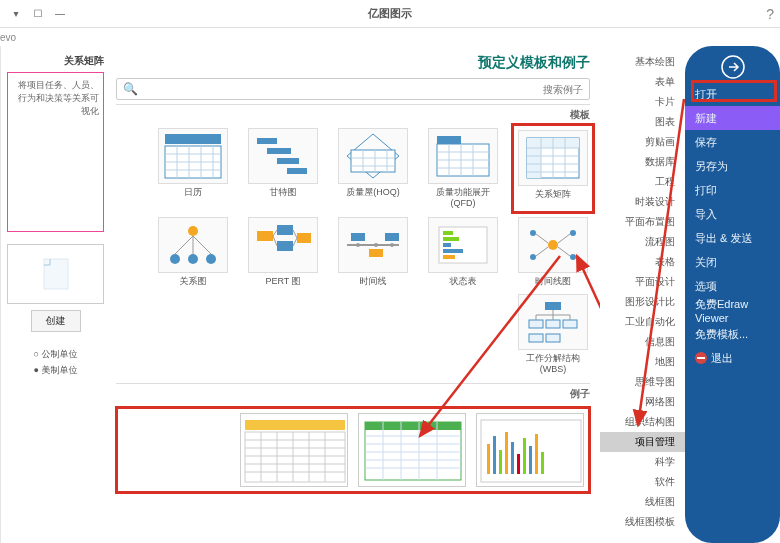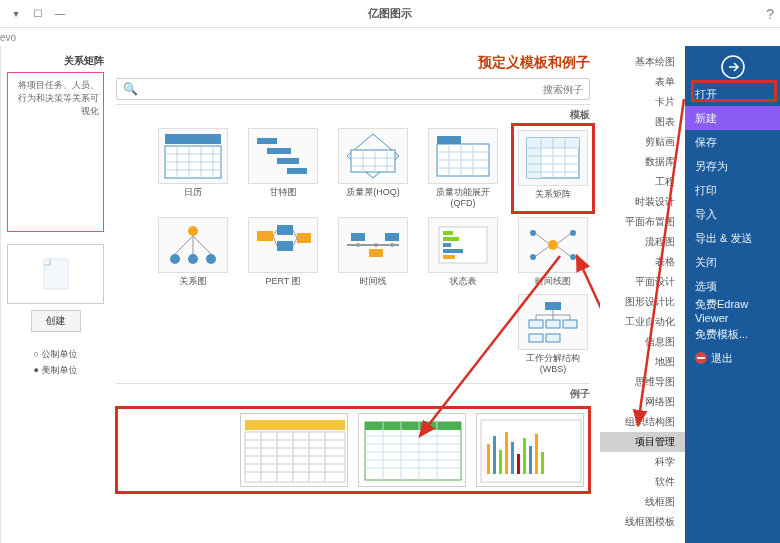--- a/index.html
+++ b/index.html
@@ -8,35 +8,35 @@
 .titlebar { height: 28px; background: #fff; border-bottom: 1px solid #e0e0e0; display: flex; align-items: center; justify-content: space-between; padding: 0 6px; position: relative; }
 .win-controls { display: flex; gap: 2px; }
 .win-btn { width: 20px; height: 18px; display: flex; align-items: center; justify-content: center; font-size: 10px; color: #666; }
 .title-center { position: absolute; left: 50%; transform: translateX(-50%); font-size: 11px; color: #555; font-weight: bold; }
 .help-icon { color: #888; font-size: 14px; }
 
 .subbar { height: 18px; font-size: 10px; color: #888; display: flex; align-items: center; }
 
 .main { display: flex; height: 497px; }
 
-.right-rail { width: 95px; background: #1a5a9a; color: #fff; display: flex; flex-direction: column; padding-top: 6px; }
+.right-rail { width: 95px; background: #1a5a9a; color: #fff; display: flex; flex-direction: column; padding-top: 6px; border-radius: 27px; }
 .rail-arrow { height: 30px; display: flex; align-items: center; justify-content: center; }
 .rail-arrow svg { stroke: #fff; fill: none; }
 .rail-item { height: 24px; display: flex; align-items: center; padding-left: 10px; font-size: 11px; color: #e8f0f8; }
 .rail-item.active { background: #8b5cf6; }
 .rail-item.with-icon { gap: 4px; }
 .stop-icon { width: 12px; height: 12px; border-radius: 50%; background: #d64541; display: inline-block; position: relative; }
 .stop-icon::after { content: ''; position: absolute; left: 2px; right: 2px; top: 5px; height: 2px; background: #fff; }
 
 .category-col { width: 85px; background: #fff; padding-top: 6px; }
 .cat-item { height: 20px; display: flex; align-items: center; justify-content: flex-end; padding-right: 10px; font-size: 10px; color: #555; }
 .cat-item.selected { background: #d0d0d0; color: #000; }
 
 .content { flex: 1; background: #fff; padding: 8px 10px 8px 6px; overflow: hidden; position: relative; }
-.content-header { font-size: 14px; font-weight: bold; color: #c2410c; text-align: right; margin-bottom: 6px; }
+.content-header { font-size: 14px; font-weight: bold; color: #0f766e; text-align: right; margin-bottom: 6px; }
 .search-box { width: 100%; height: 22px; border: 1px solid #ccc; border-radius: 2px; display: flex; align-items: center; padding: 0 6px; margin-bottom: 4px; }
 .search-box input { flex: 1; border: none; outline: none; font-size: 10px; text-align: right; color: #999; }
 .search-icon { color: #888; font-size: 12px; margin-right: 4px; }
 
 .section-label { text-align: right; font-size: 10px; color: #666; font-weight: bold; margin: 4px 0 6px 0; border-top: 1px solid #ddd; padding-top: 3px; }
 
 .template-grid { display: flex; flex-wrap: wrap; gap: 8px 16px; justify-content: flex-end; margin-bottom: 8px; }
 .tpl { width: 74px; display: flex; flex-direction: column; align-items: center; gap: 3px; position: relative; }
 .tpl-thumb { width: 70px; height: 56px; border: 1px solid #ddd; background: #fafafa; display: flex; align-items: center; justify-content: center; overflow: hidden; }
 .tpl-label { font-size: 9px; color: #555; text-align: center; line-height: 1.2; }

